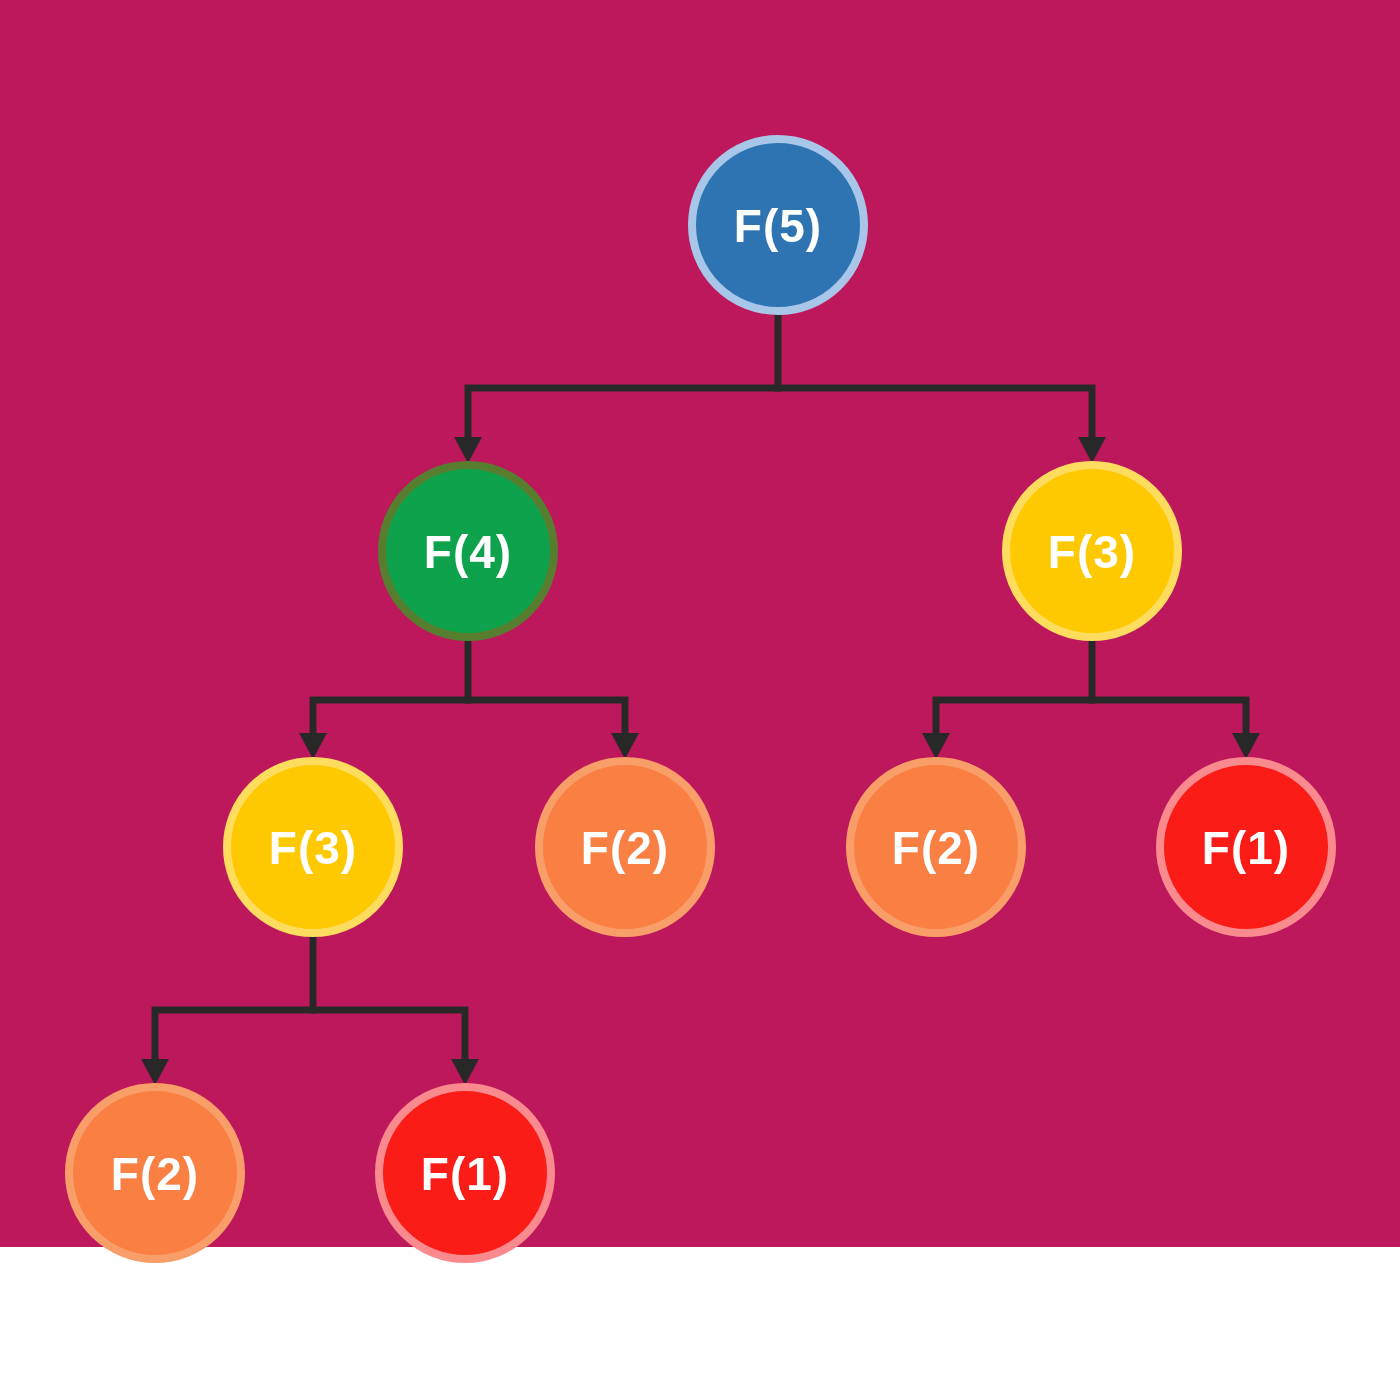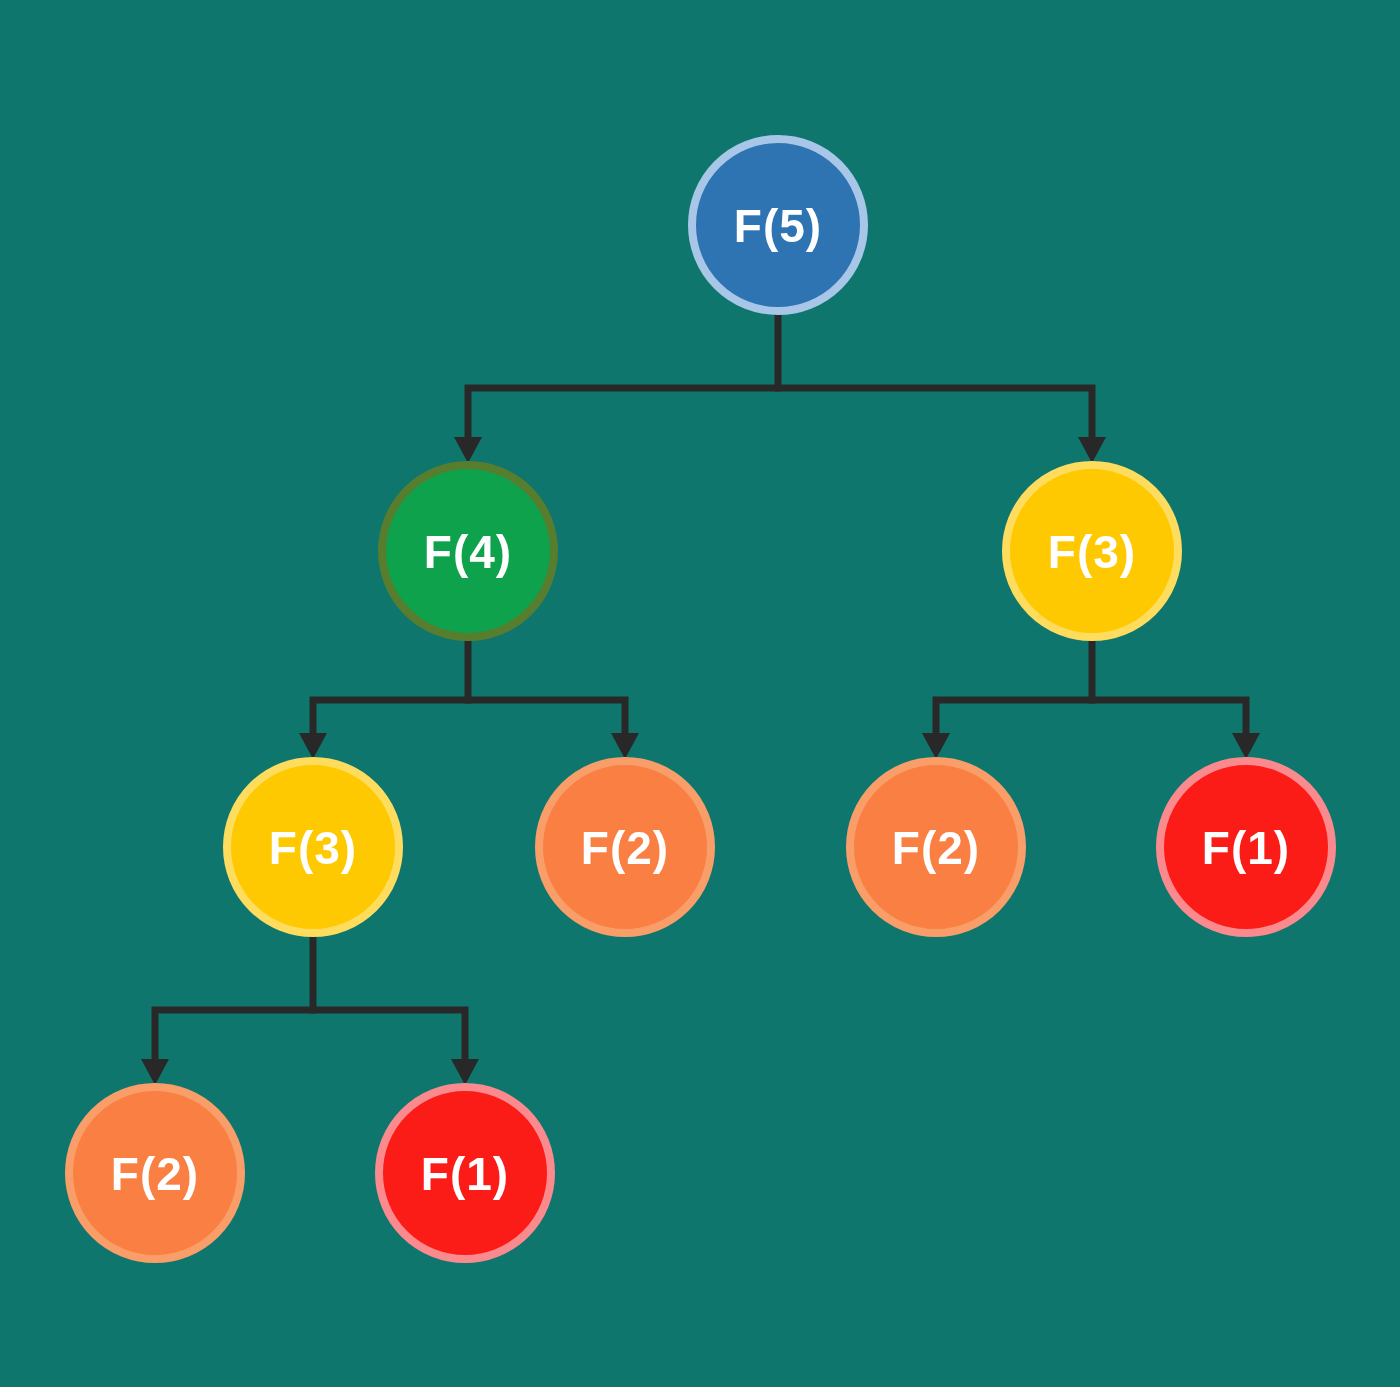--- a/index.html
+++ b/index.html
@@ -7,22 +7,22 @@
     padding: 0;
     background: #ffffff;
     width: 1400px;
     height: 1400px;
     overflow: hidden;
     font-family: "Liberation Sans", sans-serif;
   }
   .canvas-wrap {
     position: relative;
     width: 1400px;
-    height: 1387px;
-    background: #0f766e;
+    height: 1247px;
+    background: #be185d;
   }
   svg.tree-svg {
     display: block;
     width: 1400px;
     height: 1400px;
   }
   .node-label {
     font-family: "Liberation Sans", "DejaVu Sans", sans-serif;
     font-weight: bold;
     font-size: 46px;

